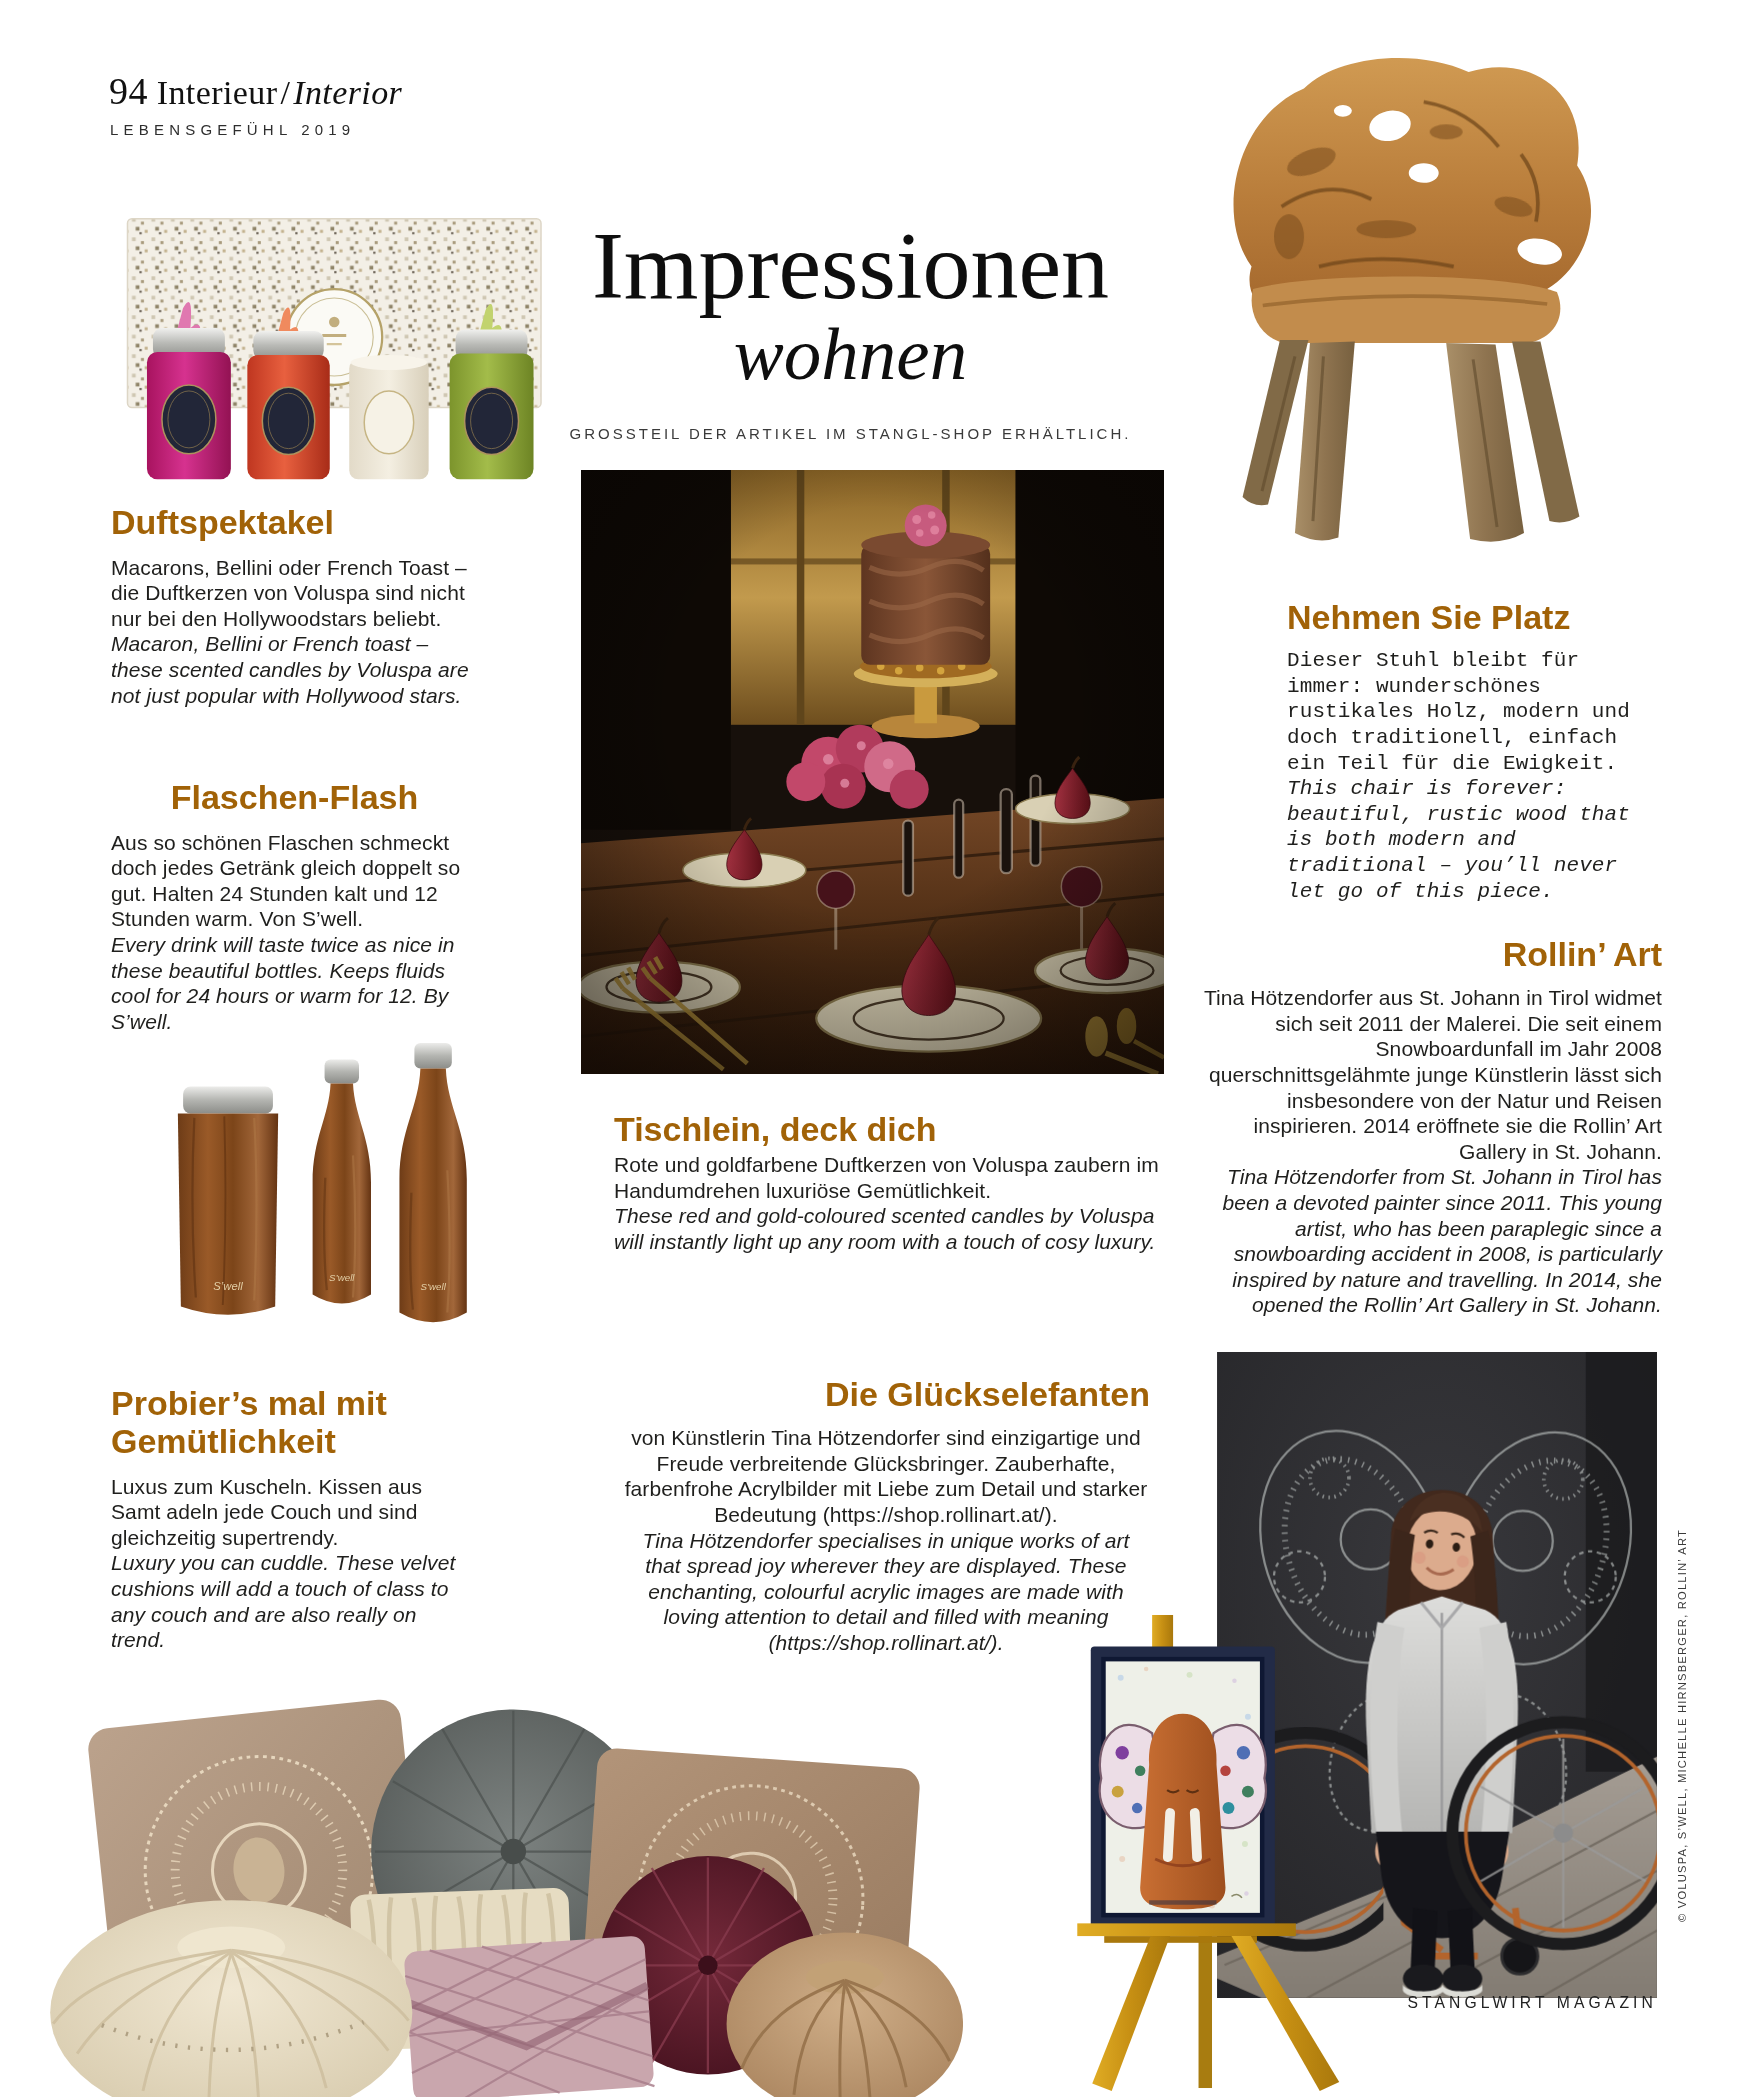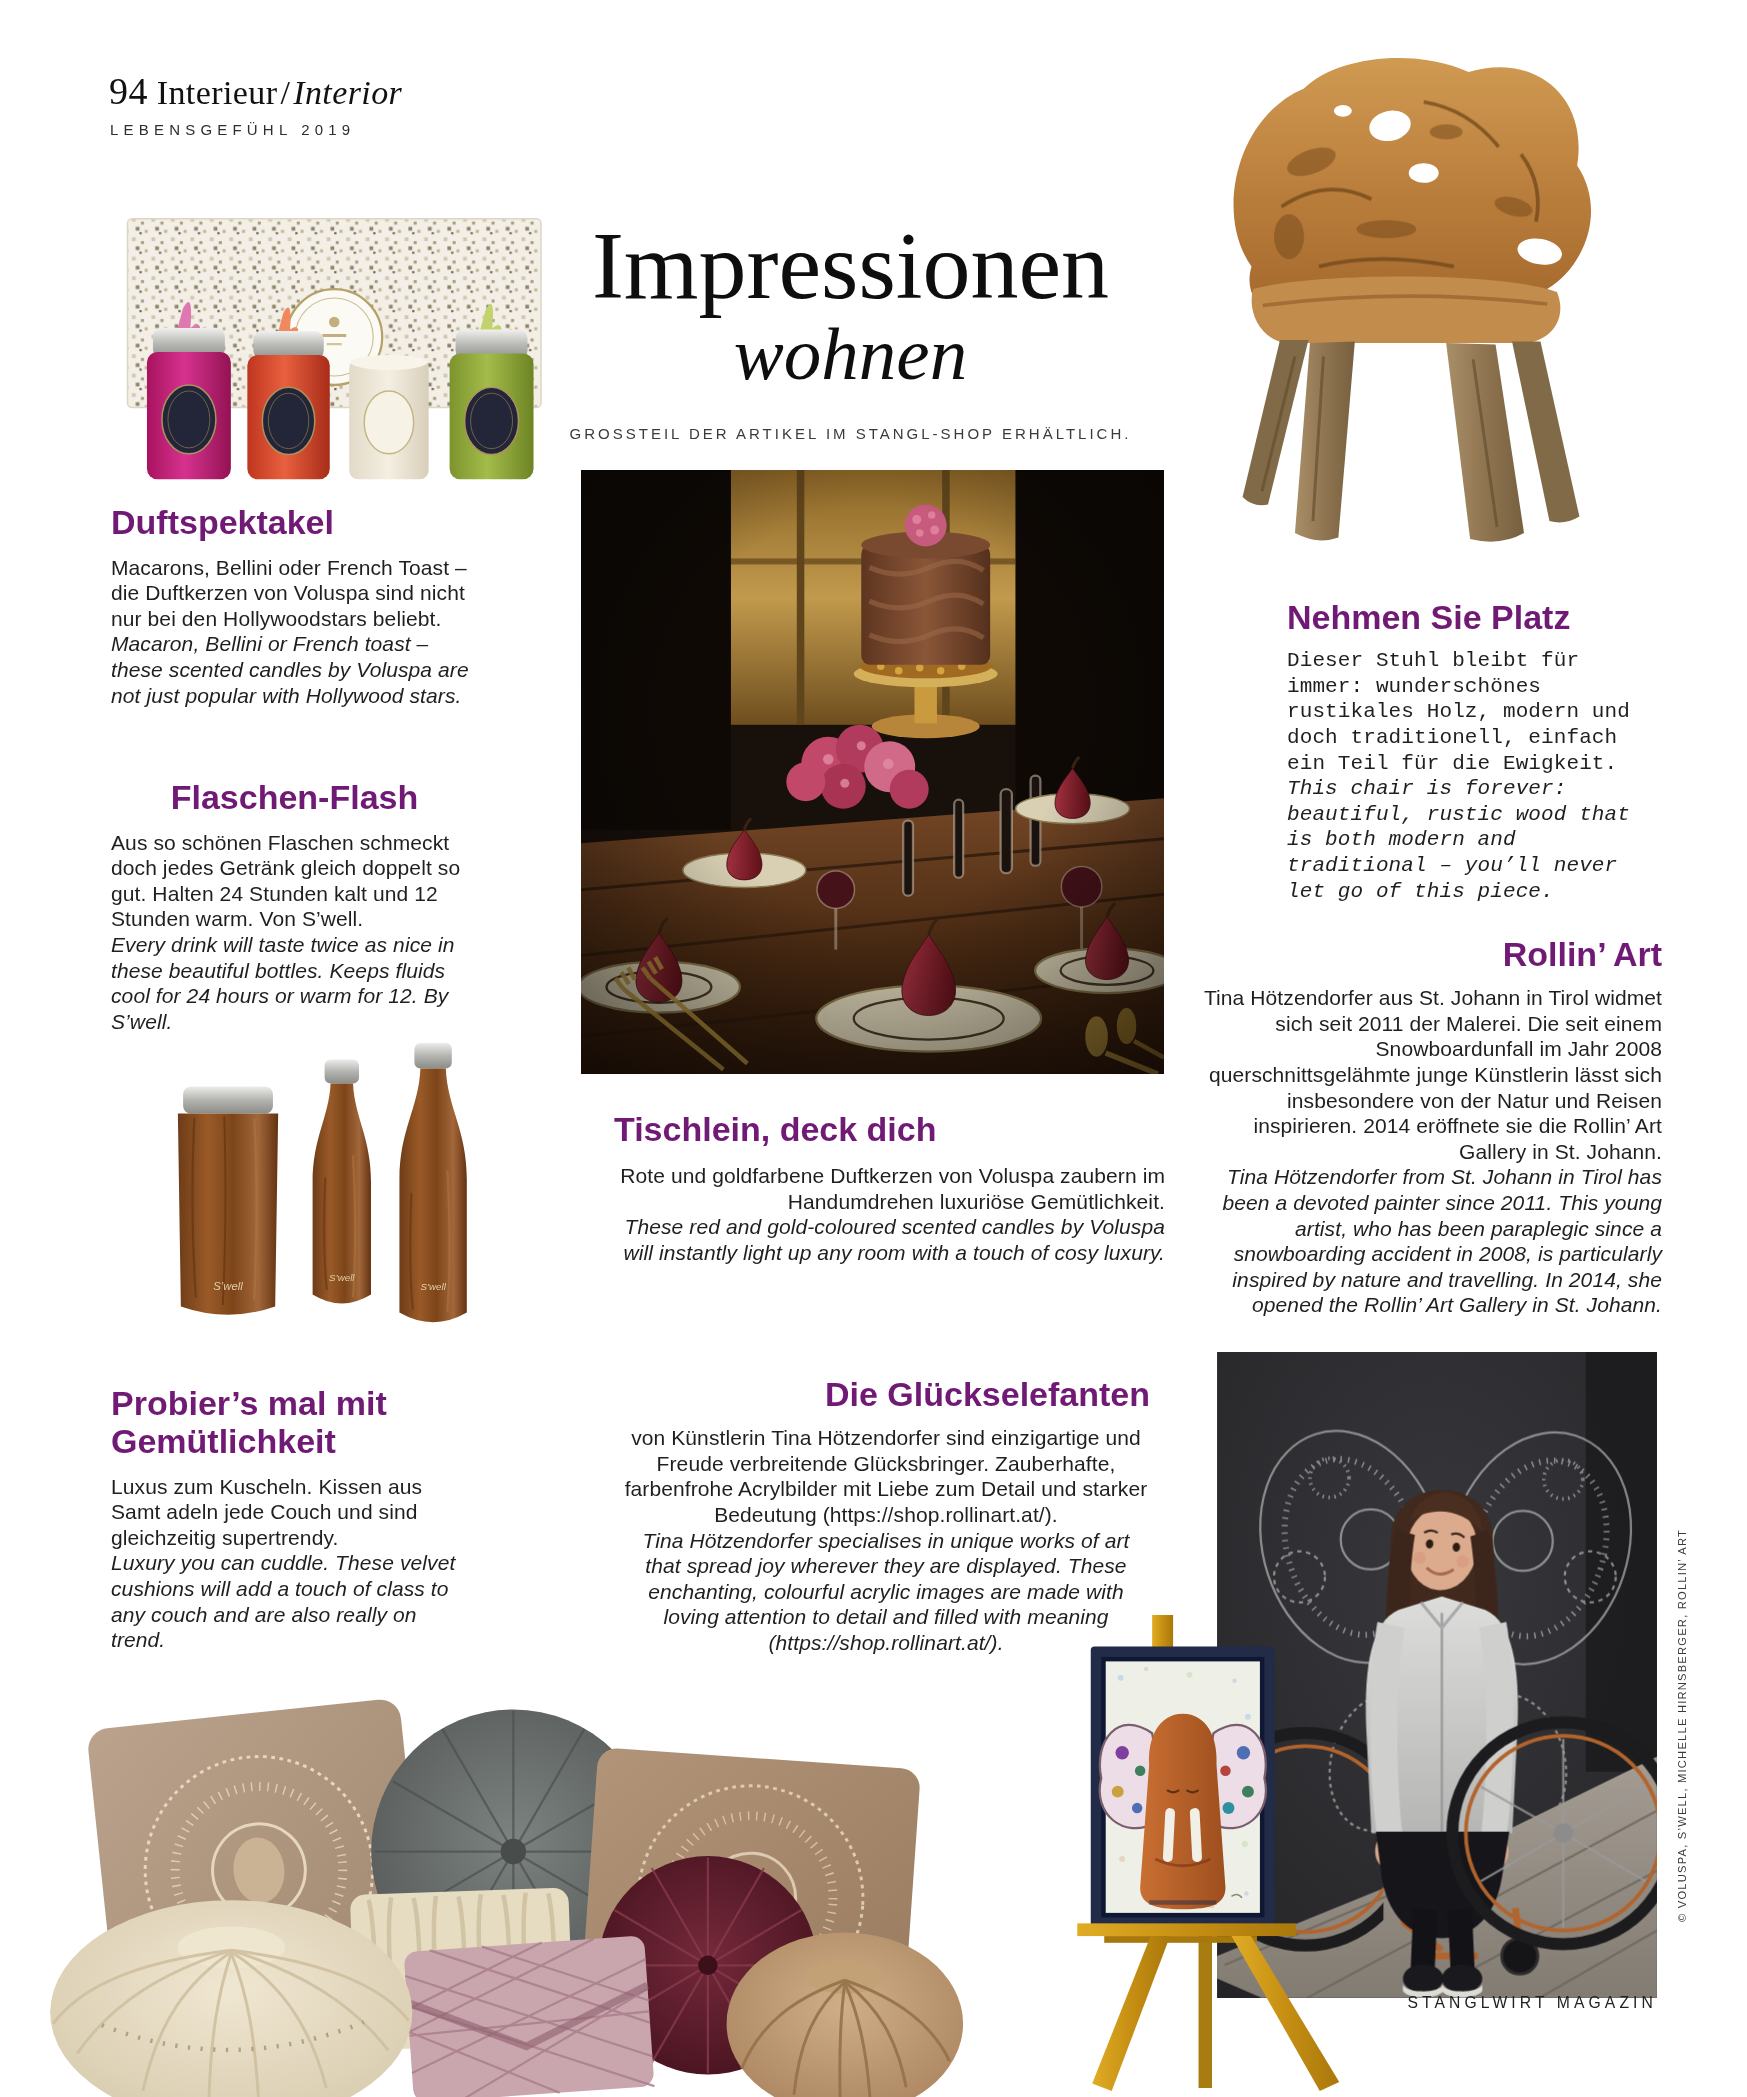--- a/index.html
+++ b/index.html
@@ -13,21 +13,21 @@
   .pagehead .num{font-size:38px;}
   .pagehead .slash{font-weight:300;padding:0 3px;}
   .pagehead .en{font-style:italic;}
   .issue{font-size:15px;letter-spacing:5.2px;color:#2e2e2e;}
   
   .masthead{text-align:center;}
   .masthead .t1{font-family:"Liberation Serif", serif;font-size:96px;line-height:1.02;color:#0e0e0e;}
   .masthead .t2{font-family:"Liberation Serif", serif;font-style:italic;font-size:75px;line-height:1;color:#0e0e0e;margin-top:1.5px;}
   .masthead .sub{font-size:15px;letter-spacing:3px;color:#3a3a3a;margin-top:34px;}
   
-  .sec-h{font-size:34px;font-weight:bold;color:#701a75;line-height:1.12;letter-spacing:0;}
+  .sec-h{font-size:34px;font-weight:bold;color:#a16207;line-height:1.12;letter-spacing:0;}
   .body-p{font-size:21px;line-height:1.22;letter-spacing:0.1px;color:#1f1f1d;}
   .body-p .en{display:block;font-style:italic;}
   .align-right{text-align:right;}
   
   .magazin{font-size:15.7px;letter-spacing:4.1px;color:#222;}
   .credits{font-size:11.2px;letter-spacing:1.2px;color:#3a3a3a;white-space:nowrap;
     transform-origin:0 0;transform:rotate(-90deg) translateX(-434px);width:434px;}
   .imgwrap svg{display:block;width:100%;height:100%;}
 </style>
 </head>
@@ -440,21 +440,21 @@
     <path d="M700 778 L770 806" stroke="#b5923c" stroke-width="7"></path>
     <ellipse cx="728" cy="742" rx="13" ry="24" fill="#a5822f"></ellipse>
     <path d="M738 762 L778 784" stroke="#a5822f" stroke-width="6"></path>
   </g>
   <rect width="778" height="806" fill="url(#t-vig)"></rect>
 </svg>
 </div>
 
 <section class="abs" style="left:614px;top:1110px;width:554px;">
   <h2 class="sec-h" style="margin:0;">Tischlein, deck dich</h2>
-  <p class="body-p" style="margin:15px 0 0 0;width:551px;text-align:right;">
+  <p class="body-p" style="margin:4px 0 0 0;width:551px;">
     <span class="de">Rote und goldfarbene Duftkerzen von Voluspa zaubern im Handumdrehen luxuriöse Gemütlichkeit.</span>
     <span class="en">These red and gold-coloured scented candles by Voluspa will instantly light up any room with a touch of cosy luxury.</span>
   </p>
 </section>
 
 <section class="abs align-right" style="left:622px;top:1353px;width:528px;margin-top:22px;">
   <h2 class="sec-h" style="margin:0;">Die Glückselefanten</h2>
   <p class="body-p" style="margin:12px 0 0 0;text-align:center;">
     <span class="de">von Künstlerin Tina Hötzendorfer sind einzigartige und Freude verbreitende Glücksbringer. Zauberhafte, farbenfrohe Acrylbilder mit Liebe zum Detail und starker Bedeutung (https://shop.rollinart.at/).</span>
     <span class="en">Tina Hötzendorfer specialises in unique works of art that spread joy wherever they are displayed. These enchanting, colourful acrylic images are made with loving attention to detail and filled with meaning (https://shop.rollinart.at/).</span>

